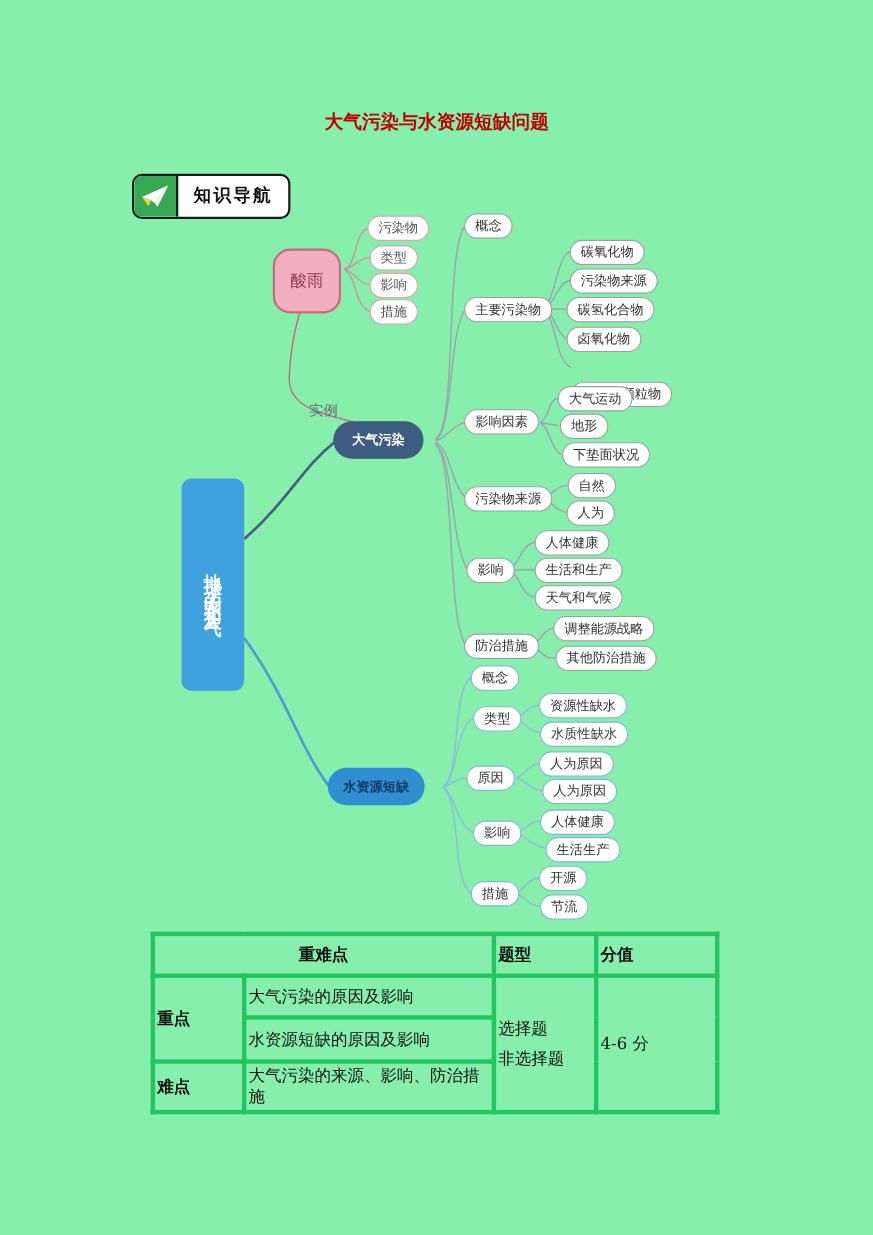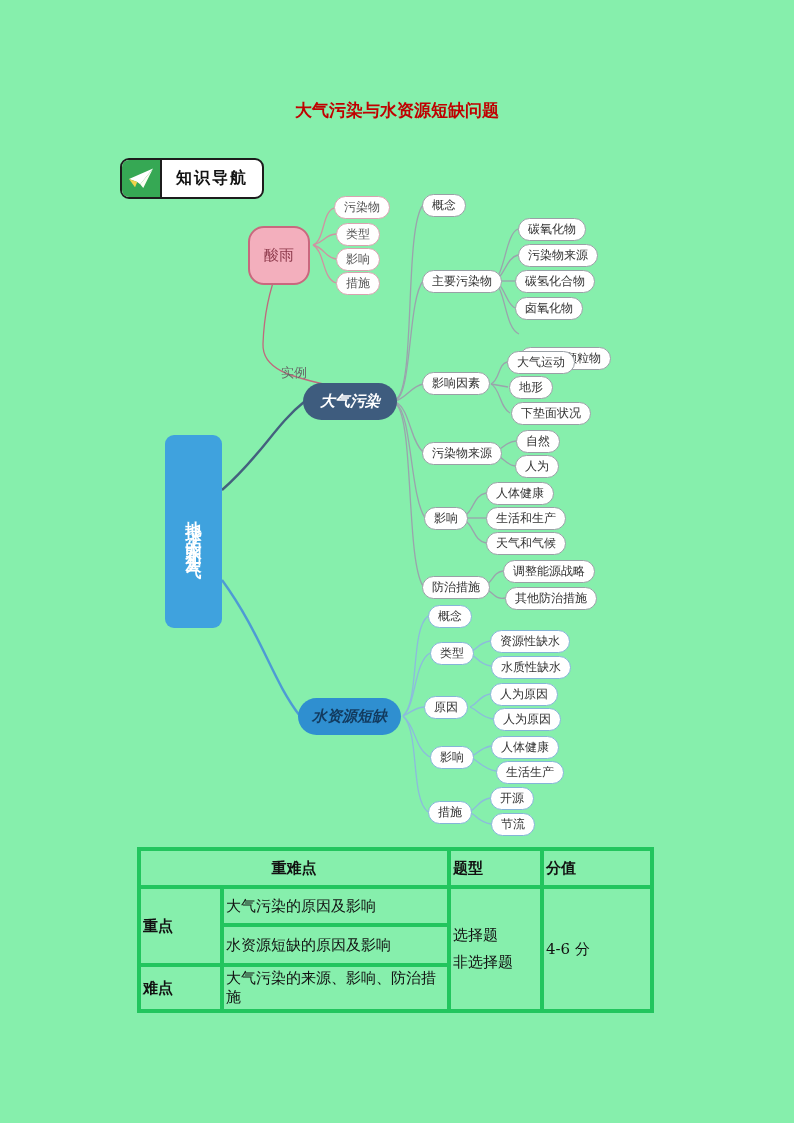--- a/index.html
+++ b/index.html
@@ -13,22 +13,22 @@
         border:2px solid #1c1c1c;border-radius:9px;overflow:hidden;background:#fff;margin-top:10px;}
   .badge-icon{width:38px;background:#36A854;border-right:2px solid #1c1c1c;
         display:flex;align-items:center;justify-content:center;}
   .badge-label{display:flex;align-items:center;padding:0 14px;font-size:16px;
         font-weight:bold;color:#111;letter-spacing:2px;}
   
   .node{position:absolute;background:#fff;border:1px solid #9aa0a6;border-radius:12px;
         padding:3px 9px;font-size:12px;line-height:1.25;white-space:nowrap;color:#333;}
   .node.water{border-color:#85B5D8;}
   .node.acid-child{border-color:#D9A3B0;color:#555;}
-  .hub{position:absolute;border-radius:19px;font-weight:bold;font-size:15px;
-        white-space:nowrap;line-height:1;font-style:italic;}
+  .hub{position:absolute;border-radius:19px;font-weight:bold;font-size:12px;
+        white-space:nowrap;line-height:1;}
   .hub-air{background:#3E5C7E;color:#fff;padding:11px 17px;}
   .hub-water{background:#2F8FD0;color:#123A5E;padding:11px 14px;}
   .acid{position:absolute;background:#F3AFBD;border:2px solid #C9687E;color:#8E3A4C;
         border-radius:16px;font-size:15px;font-weight:normal;padding:20px 14px;line-height:1;white-space:nowrap;}
   .root{position:absolute;left:165px;top:435px;width:57px;height:193px;background:#3FA2DE;
         color:#fff;border-radius:9px;display:flex;align-items:center;justify-content:center;
         writing-mode:vertical-rl;text-orientation:upright;font-size:16px;font-weight:bold;
         letter-spacing:6px;line-height:1;}
   .edge-label{position:absolute;left:281px;top:364px;font-size:13px;color:#666;}
   svg.edges{position:absolute;left:0;top:0;width:794px;height:1123px;pointer-events:none;}

